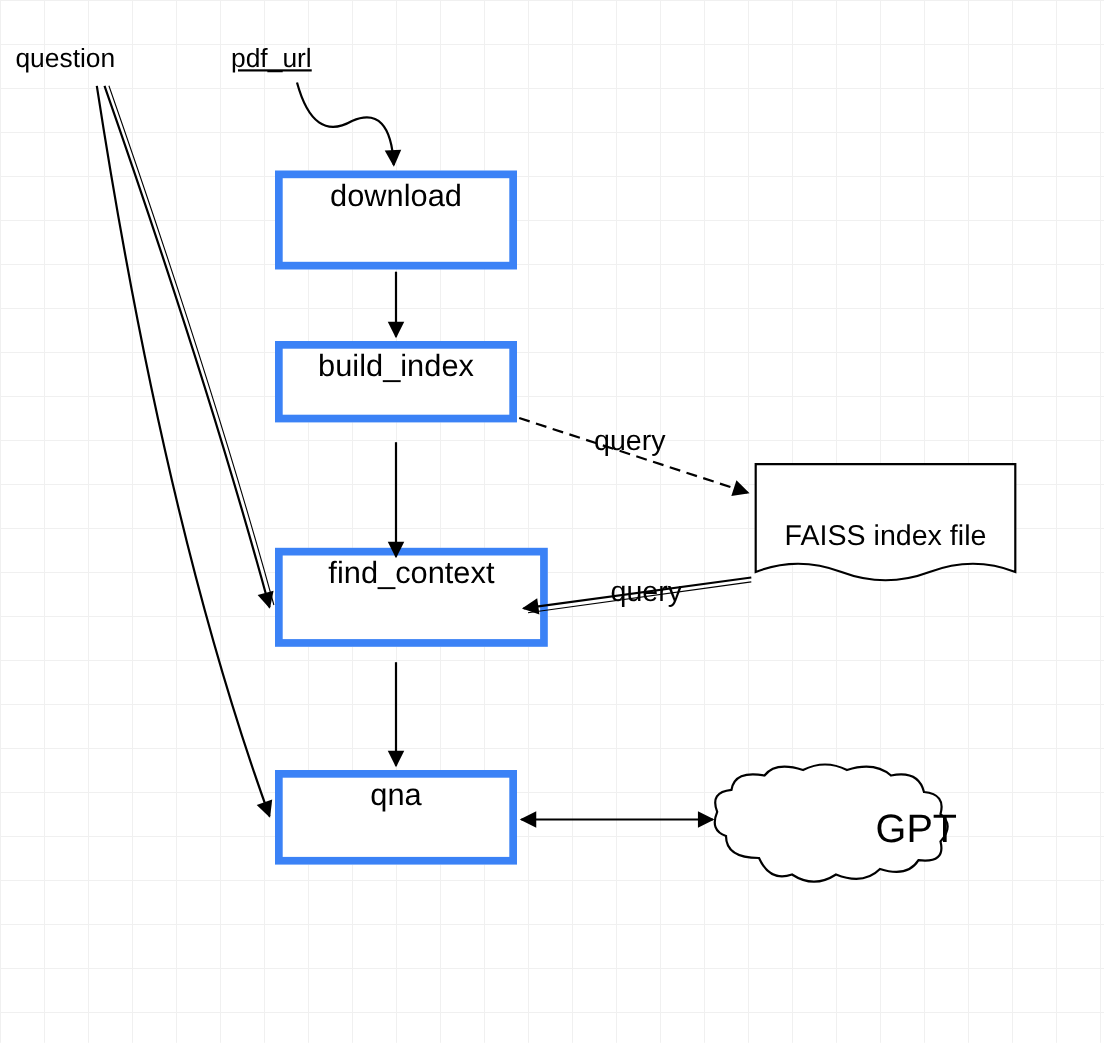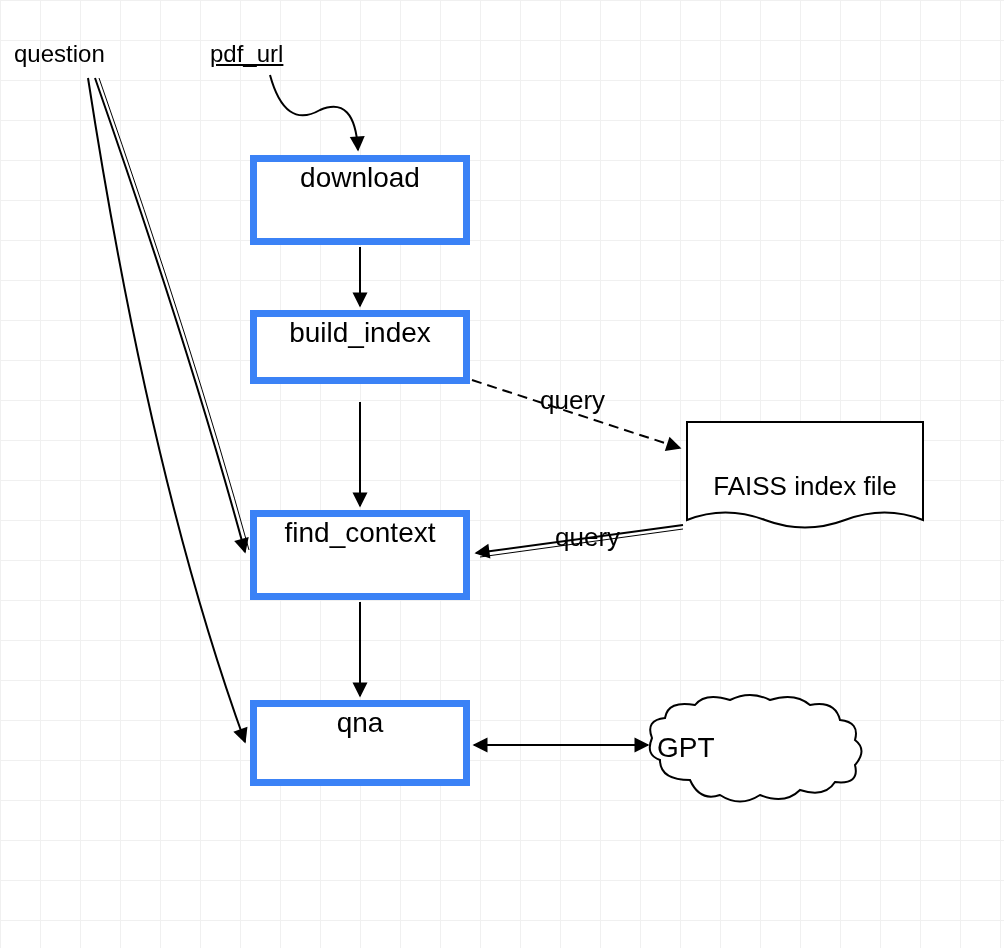--- a/index.html
+++ b/index.html
@@ -50,21 +50,21 @@
 <div class="label" style="left:210px; top:40px;text-decoration:underline;">pdf_url</div>
 
 <div class="node-box" style="left:250px; top:155px; width:220px; height:90px;">
   <span>download</span>
 </div>
 
 <div class="node-box" style="left:250px; top:310px; width:220px; height:74px;">
   <span>build_index</span>
 </div>
 
-<div class="node-box" style="left:250px; top:510px; width:220px; height:90px;">
+<div class="node-box" style="left:250px; top:498px; width:248px; height:90px;">
   <span>find_context</span>
 </div>
 
 <div class="node-box" style="left:250px; top:700px; width:220px; height:86px;">
   <span>qna</span>
 </div>
 
 <div style="position:absolute; left:685px; top:420px; width:240px; height:120px;">
   <svg width="240" height="130" viewBox="0 0 240 130" style="position:absolute; top:0; left:0;">
     <path d="M 2 2 L 238 2 L 238 100 Q 200 85 160 100 Q 120 115 80 100 Q 40 85 2 100 Z" fill="#fff" stroke="#000" stroke-width="2"></path>
@@ -86,21 +86,21 @@
              Q 155 2 170 15
              Q 195 10 200 30
              Q 220 32 215 50
              Q 228 60 215 75
              Q 220 95 195 92
              Q 185 108 160 100
              Q 145 115 120 105
              Q 100 118 80 105
              Q 60 112 50 90 Z" fill="#fff" stroke="#000" stroke-width="2"></path>
   </svg>
-  <div style="position:absolute; top:42px; left:17px; width:230px; text-align:left; font-size:28px;">
+  <div style="position:absolute; top:42px; left:0; width:230px; text-align:right; font-size:36px;">
     <span>GPT</span>
   </div>
 </div>
 
 <div class="edge-label" style="left:540px; top:385px;">query</div>
 <div class="edge-label" style="left:555px; top:522px;">query</div>
 
 <svg class="overlay">
   <defs>
     <marker id="arrow" viewBox="0 0 12 12" refX="10" refY="6" markerWidth="9" markerHeight="9" orient="auto-start-reverse">

